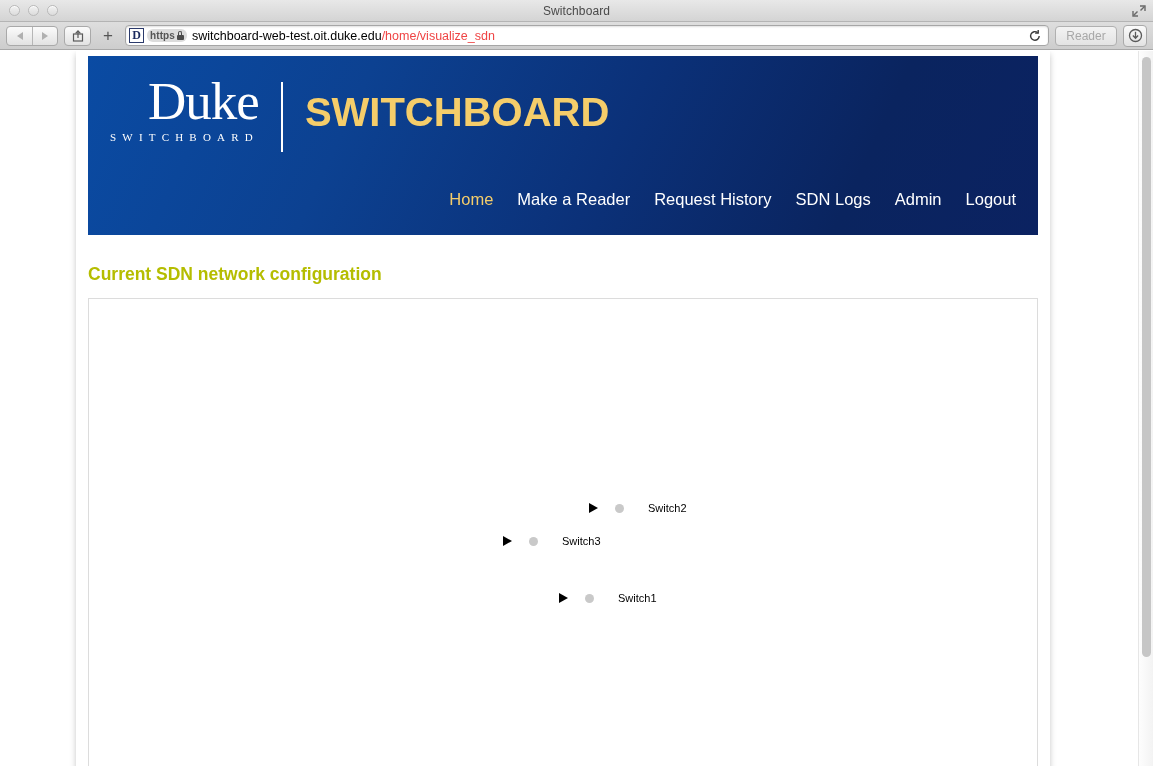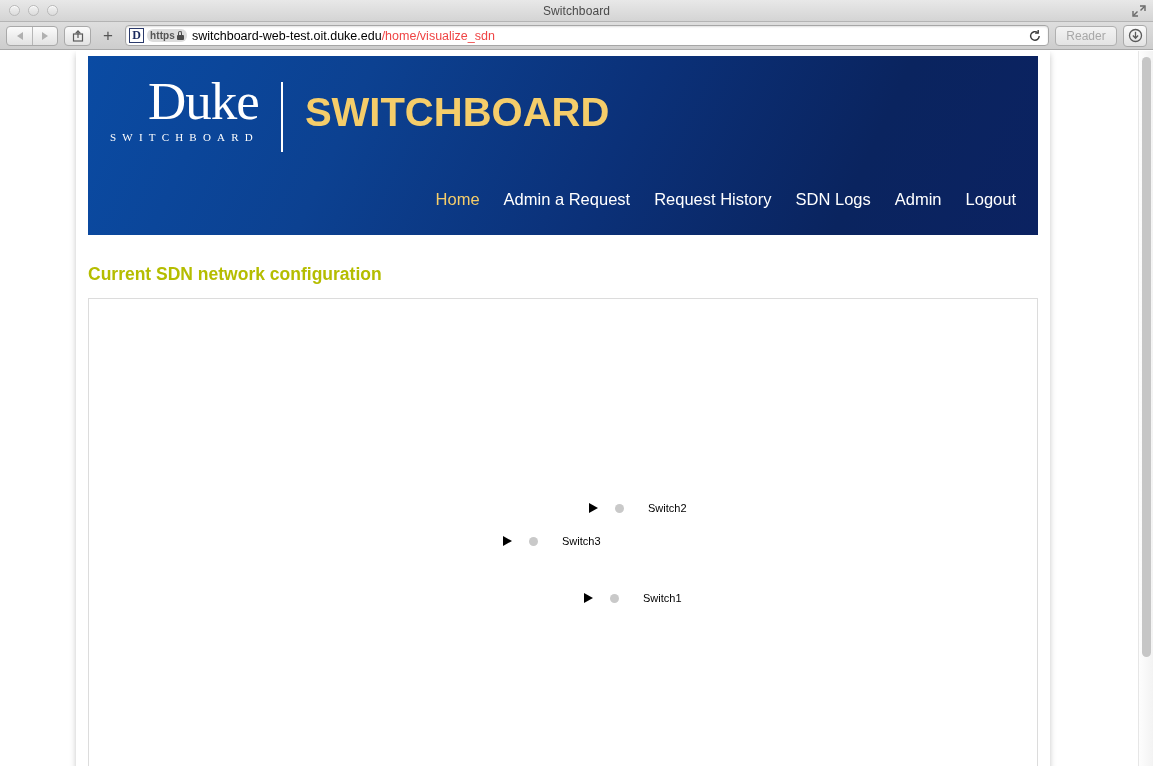--- a/index.html
+++ b/index.html
@@ -451,21 +451,21 @@
           <div class="duke-wordmark">
             <div class="duke-name">Duke</div>
             <div class="duke-sub">SWITCHBOARD</div>
           </div>
           <div class="divider-bar"></div>
           <div class="switchboard-word">SWITCHBOARD</div>
         </div>
 
         <nav class="main-nav">
           <a class="nav-link active">Home</a>
-          <a class="nav-link">Admin a Request</a>
+          <a class="nav-link">Make a Reader</a>
           <a class="nav-link">Request History</a>
           <a class="nav-link">SDN Logs</a>
           <a class="nav-link">Admin</a>
           <a class="nav-link">Logout</a>
         </nav>
       </div>
 
       <div class="page-body">
         <h2 class="section-title">Current SDN network configuration</h2>
 
@@ -476,21 +476,21 @@
             <span class="node-circle"></span>
             <span class="node-label">Switch2</span>
           </div>
 
           <div class="sdn-node" id="node1" style="left: 414px; top: 236px;">
             <span class="node-arrow"></span>
             <span class="node-circle"></span>
             <span class="node-label">Switch3</span>
           </div>
 
-          <div class="sdn-node" id="node2" style="left: 495px; top: 293px;">
+          <div class="sdn-node" id="node2" style="left: 470px; top: 293px;">
             <span class="node-arrow"></span>
             <span class="node-circle"></span>
             <span class="node-label">Switch1</span>
           </div>
 
         </div>
       </div>
     </div>
 
     <div class="page-scrollbar">

